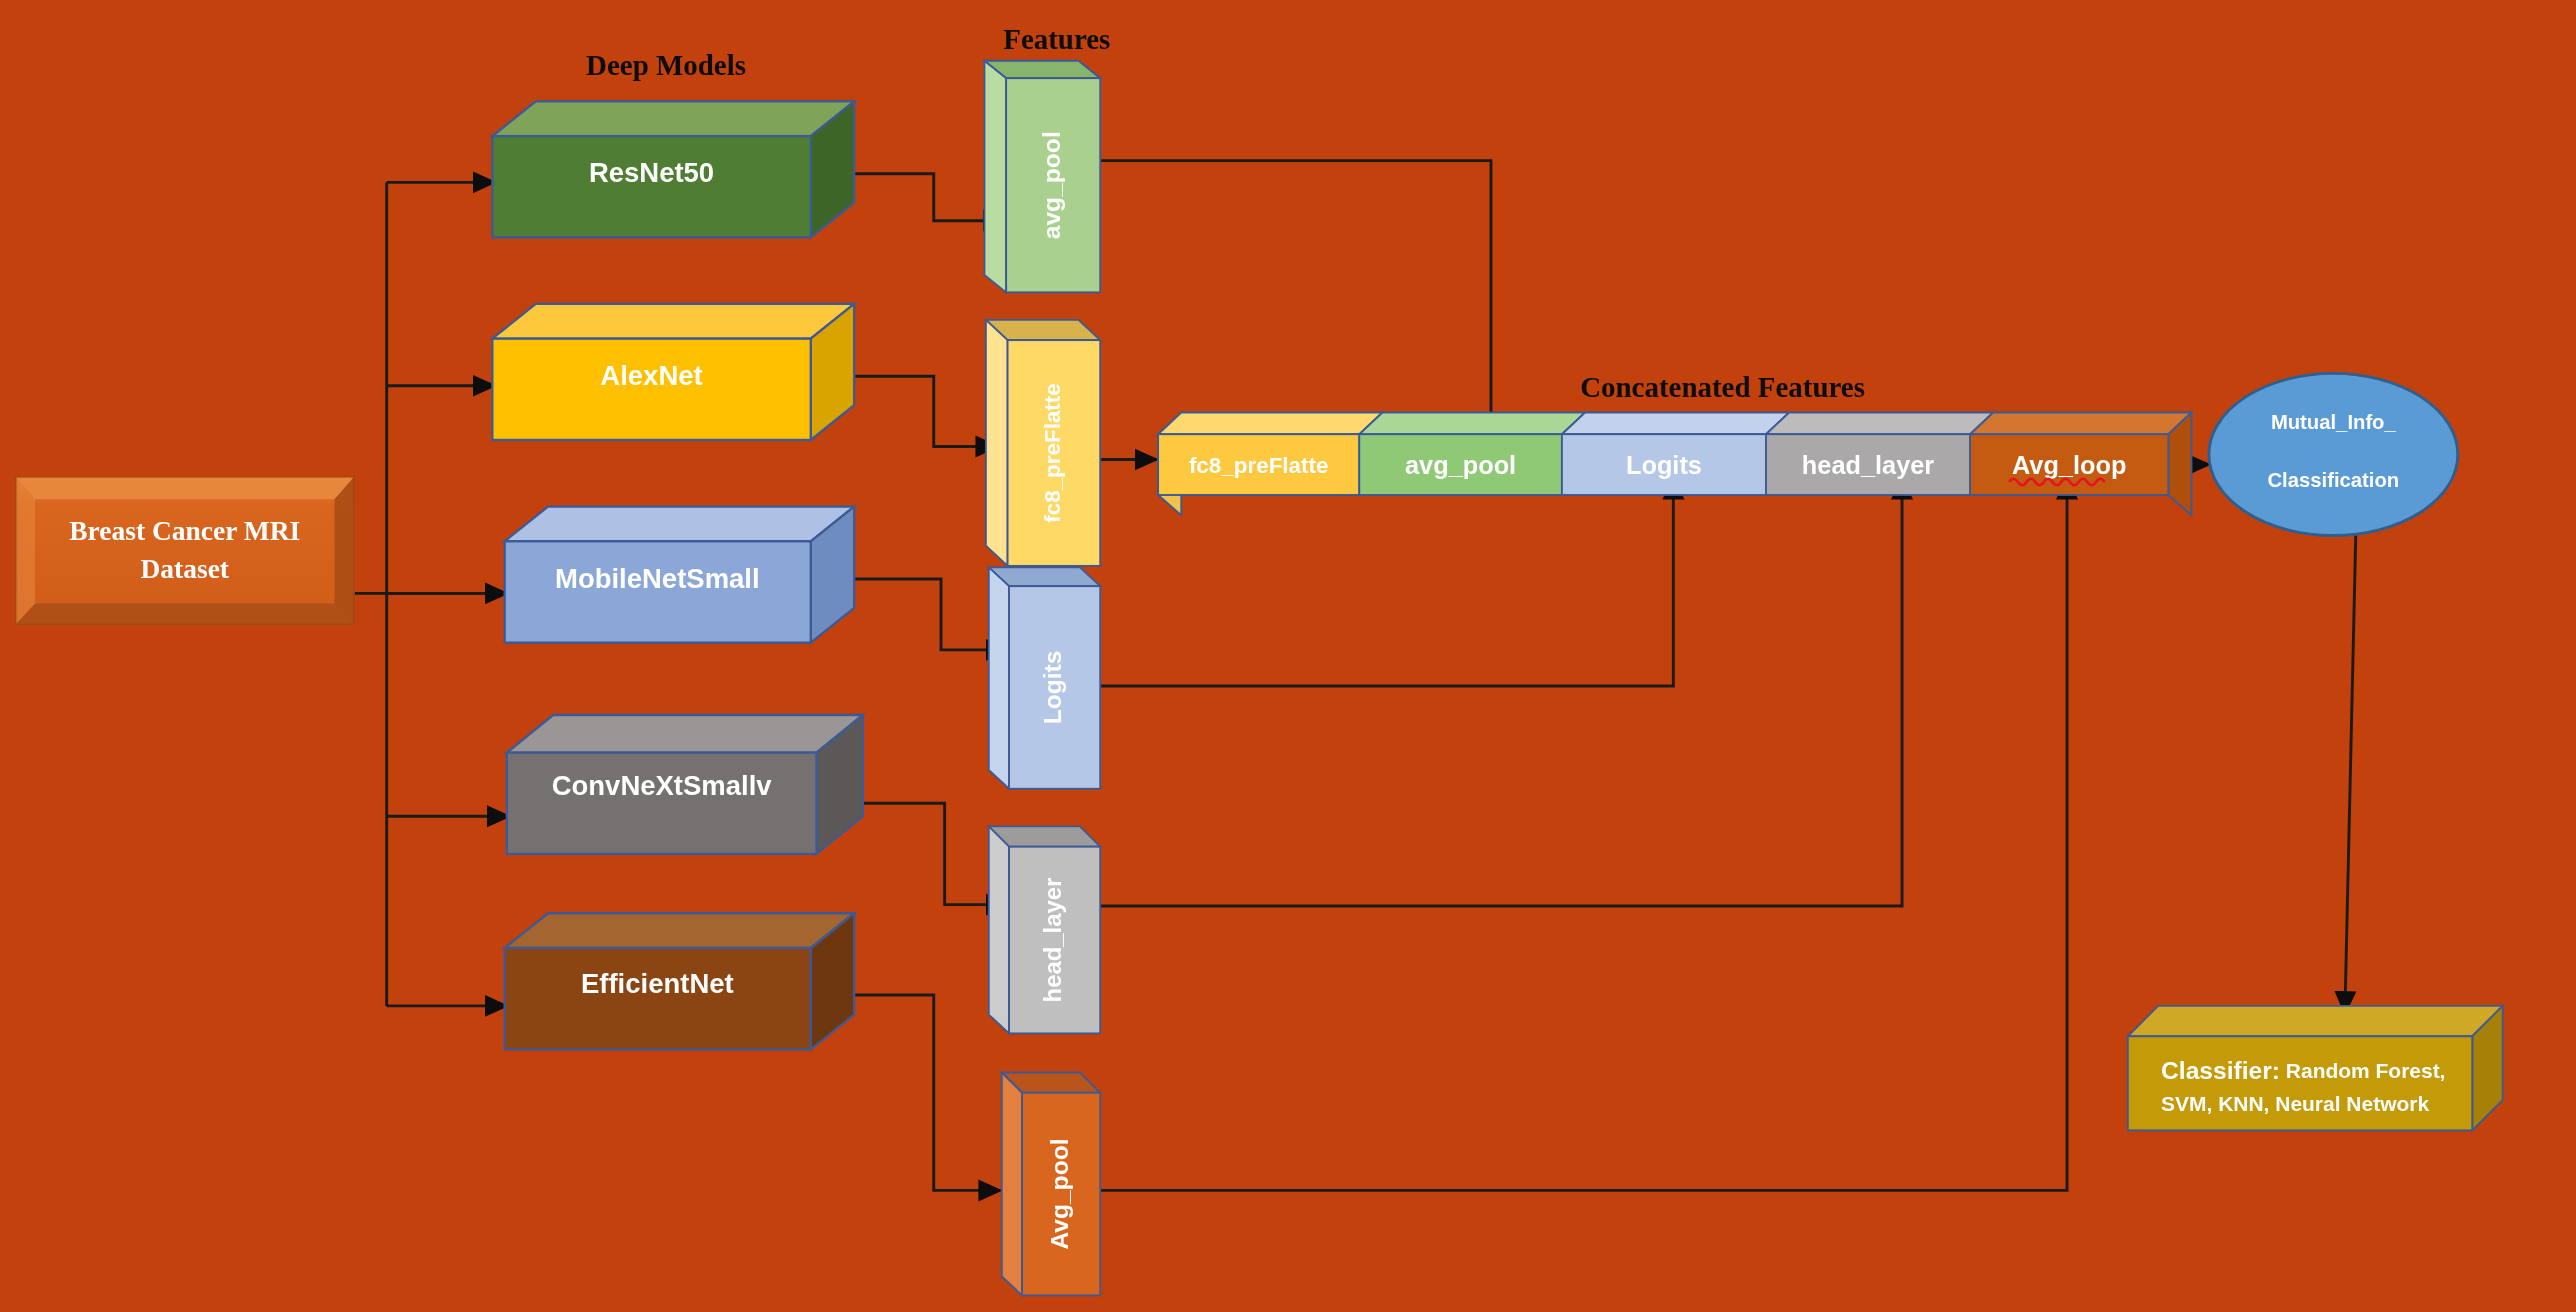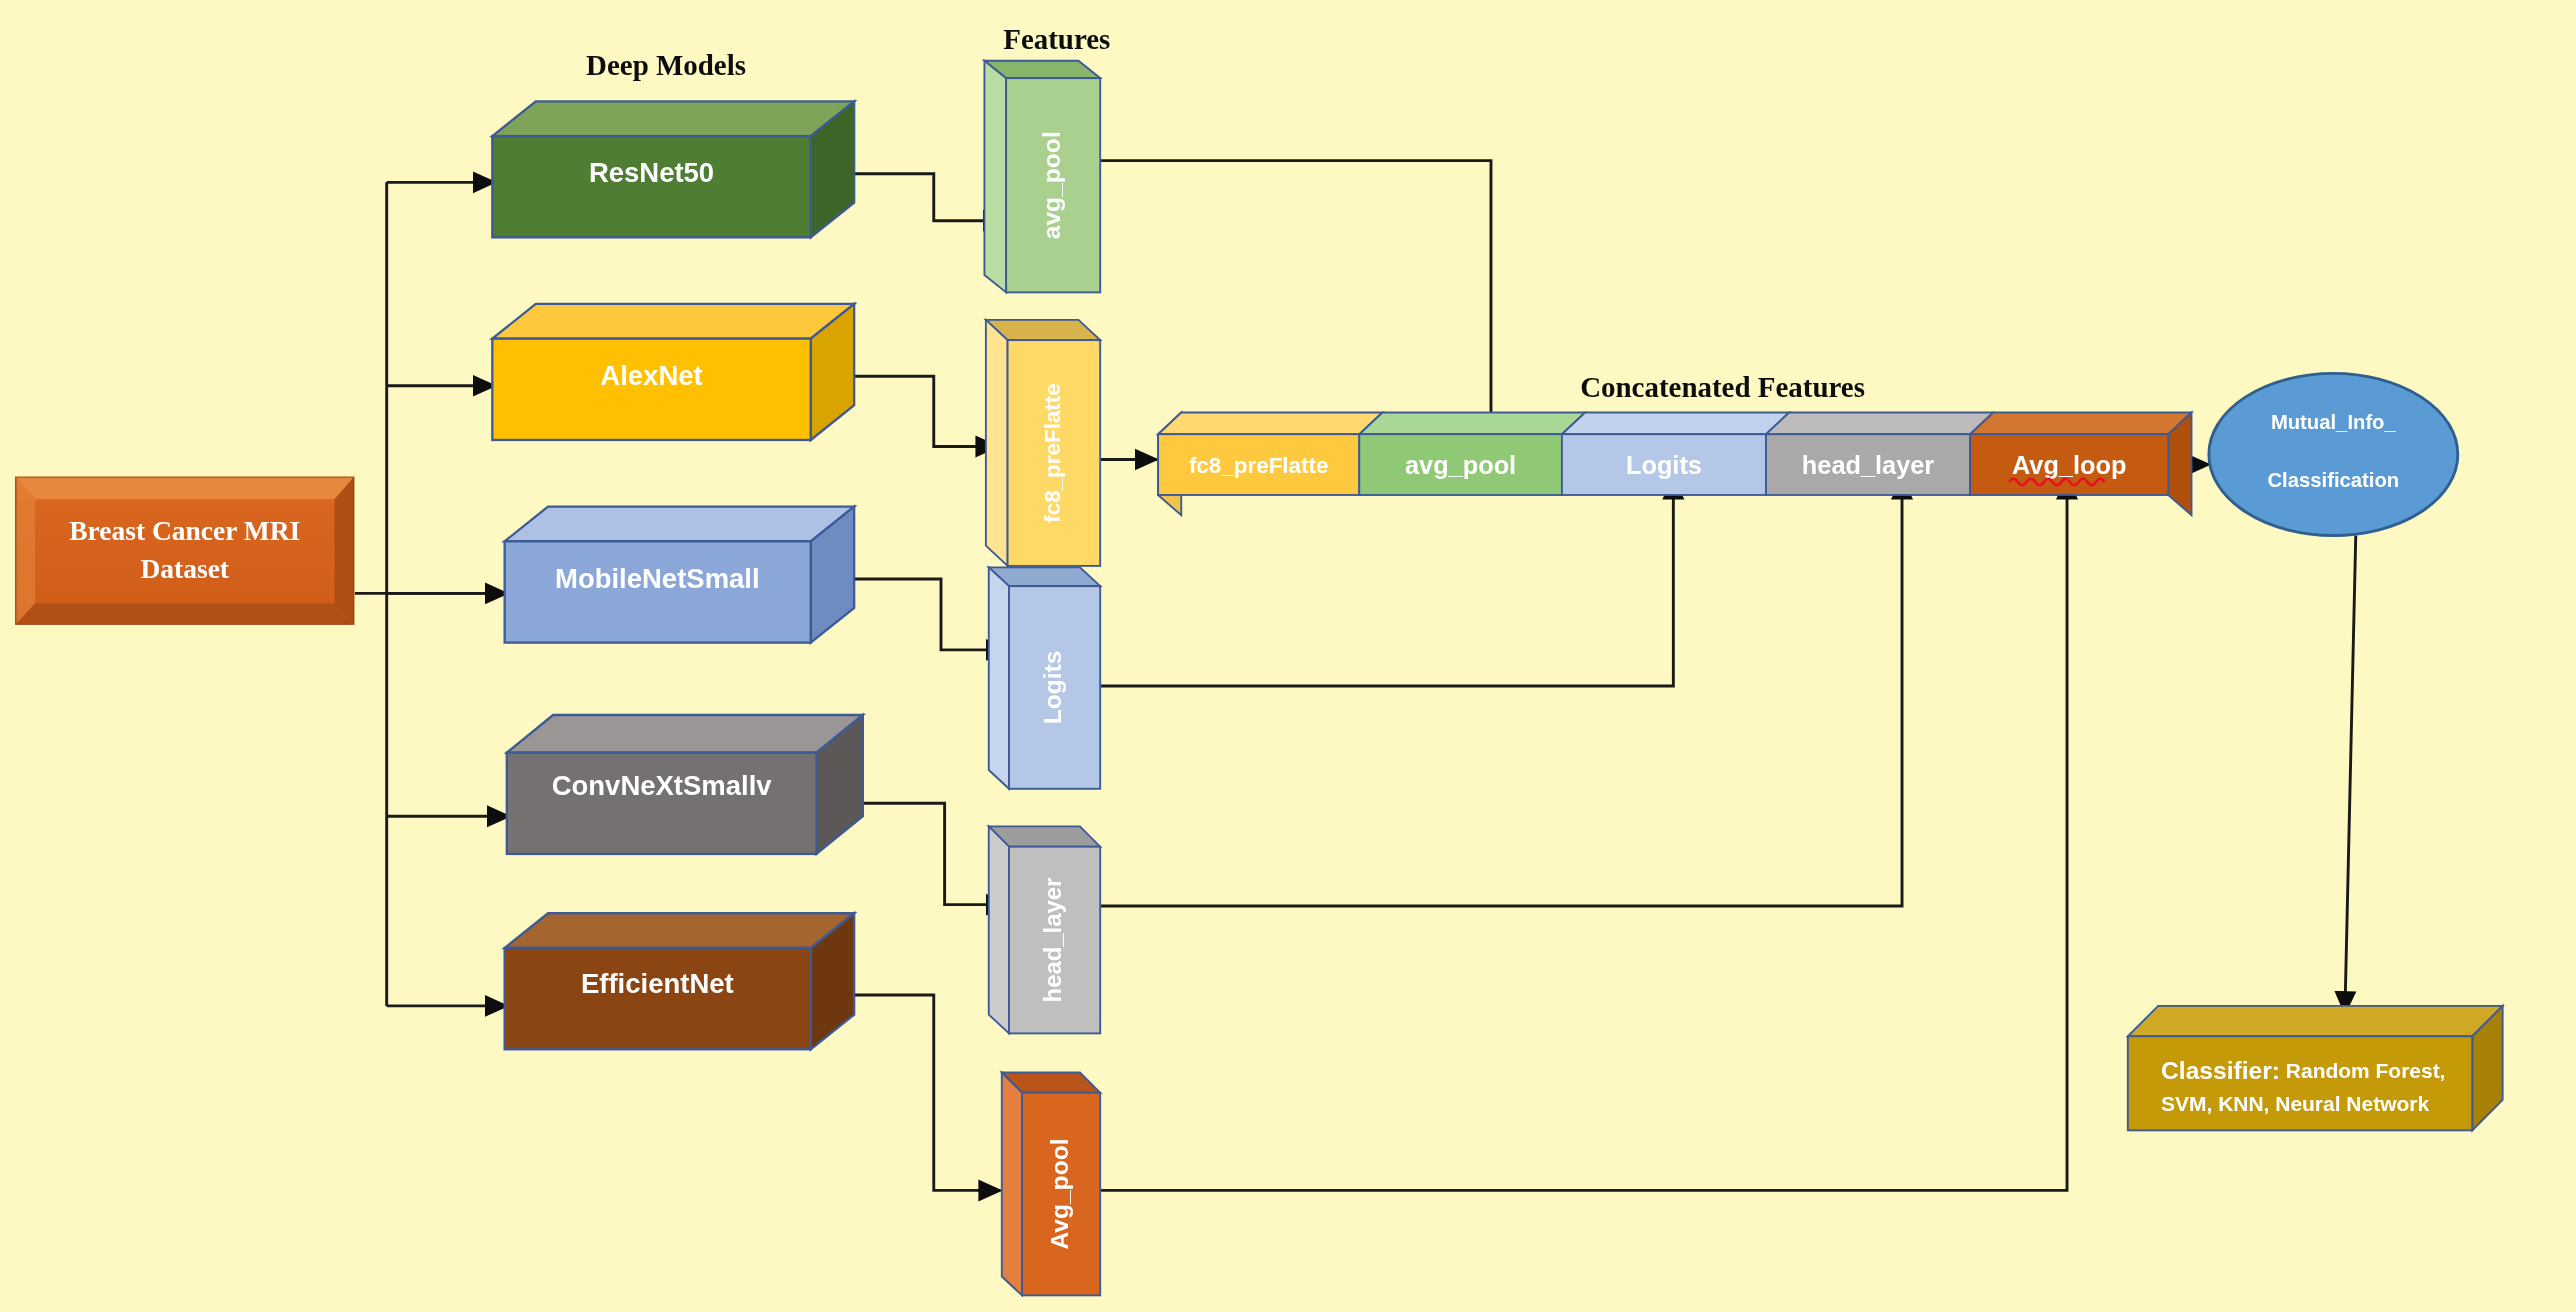--- a/index.html
+++ b/index.html
@@ -7,21 +7,21 @@
     padding: 0;
     background: #ffffff;
   }
   body {
     font-family: "Liberation Sans", sans-serif;
   }
   #stage {
     position: relative;
     width: 2576px;
     height: 1312px;
-    background: #fef9c3;
+    background: #c2410c;
     overflow: hidden;
   }
   svg#canvas {
     position: absolute;
     left: 0;
     top: 0;
     width: 2576px;
     height: 1312px;
   }
   .title-serif {

